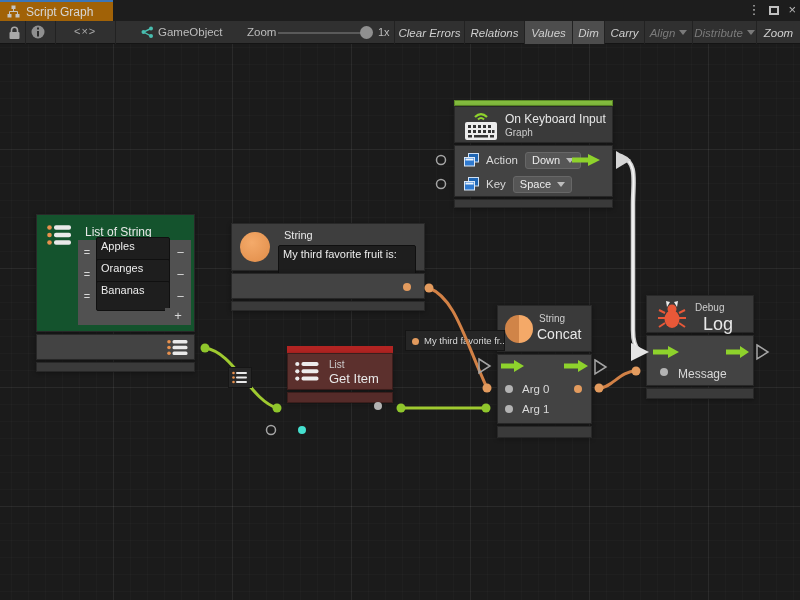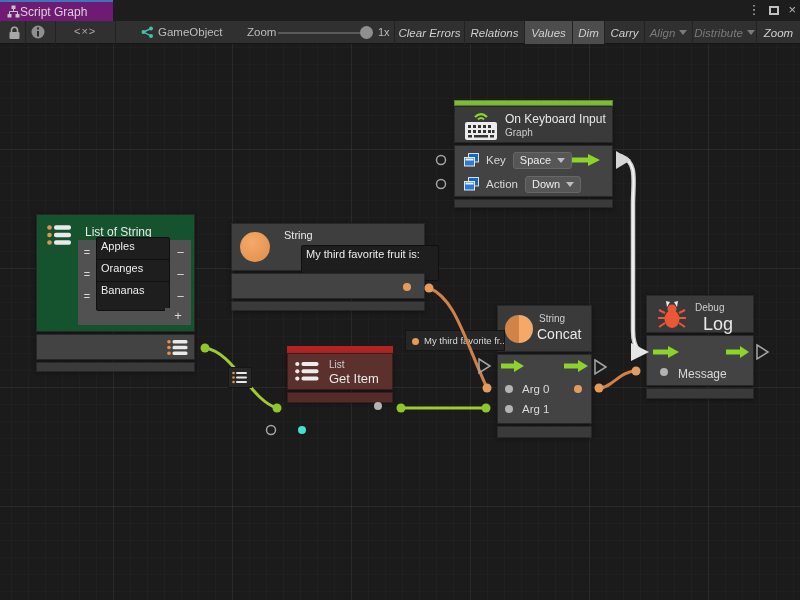--- a/index.html
+++ b/index.html
@@ -2,22 +2,22 @@
 <html><head>
 <meta charset="utf-8">
 <style>
   * { margin:0; padding:0; box-sizing:border-box; }
   html,body { width:800px; height:600px; overflow:hidden; background:#191919;
     font-family:"Liberation Sans","DejaVu Sans",sans-serif; }
   #stage { position:relative; width:800px; height:600px; }
 
   
   #tabbar { position:absolute; left:0; top:0; width:800px; height:21px; background:#1d1d1d; }
-  #tab { position:absolute; left:0; top:0; width:113px; height:21px; background:#701a75;
-    border-top:2px solid #3c76b8; display:flex; align-items:center; padding-left:7px; }
+  #tab { position:absolute; left:0; top:0; width:113px; height:21px; background:#a16207;
+    border-top:2px solid #3c76b8; display:flex; align-items:center; gap:6px; padding-left:7px; }
   #tab .t-title { font-size:12px; color:#d6d6d6; }
   #winctl { position:absolute; right:4px; top:2px; display:flex; align-items:center; gap:9px; }
   #winctl .glyph { color:#b8b8b8; font-size:13px; line-height:16px; }
   #winctl .maxbox { width:10px; height:9px; border:2px solid #c0c0c0; display:inline-block; }
 
   
   #toolbar { position:absolute; left:0; top:21px; width:800px; height:23px; background:#303030;
     border-bottom:1px solid #141414; }
   .tsep { position:absolute; top:0; width:1px; height:23px; background:#222; }
   .ticon { position:absolute; top:3px; }
@@ -205,21 +205,21 @@
           <rect x="5.5" y="12.6" width="15" height="3.4" rx="1.5" fill="#e9e9e9"></rect>
       </svg>
     </div>
     <div class="sec sec-footer" style="height:10px"></div>
   </div>
 
   <div class="node" style="left:231px;top:223px;width:194px">
     <div class="sec" style="height:48px;background:#3e3e3e">
       <div class="abspos" style="left:8px;top:8px;width:30px;height:30px;border-radius:50%;background:radial-gradient(circle at 40% 35%, #f4aa6a, #e08c48)"></div>
       <span class="title" style="left:52px;top:5px;font-size:11px">String</span>
-      <div class="fld abspos" style="left:69px;top:21px;width:138px;height:36px;line-height:17px">My third favorite fruit is:</div>
+      <div class="fld abspos" style="left:46px;top:21px;width:138px;height:36px;line-height:17px">My third favorite fruit is:</div>
     </div>
     <div class="sec" style="height:26px"></div>
     <div class="sec sec-footer" style="height:10px"></div>
   </div>
 
   <div class="node" style="left:454px;top:100px;width:159px">
     <div class="strip" style="height:6px;background:#83bb3e;border:1px solid #5c8a26"></div>
     <div class="sec sec-header" style="height:37px;margin-top:0">
       <svg class="abspos" style="left:7px;top:1px" width="38" height="34" viewBox="0 0 38 34">
         <path d="M13,9 Q19,3 25,9" stroke="#8ed22c" stroke-width="2.2" fill="none"></path>
@@ -245,35 +245,35 @@
       <span class="title" style="left:50px;top:5px;font-size:12px">On Keyboard Input</span>
       <span class="cat" style="left:50px;top:20px">Graph</span>
     </div>
     <div class="sec" style="height:52px;padding-top:2px">
       <div class="krow">
         <svg width="15" height="14" viewBox="0 0 15 14">
           <rect x="4.5" y="0.5" width="10" height="8.5" fill="#1f66b4" stroke="#cfe0f4" stroke-width="1"></rect>
           <rect x="0.5" y="4.5" width="10" height="8.5" fill="#2f7ad0" stroke="#dce9f8" stroke-width="1"></rect>
           <rect x="1.5" y="5.5" width="8" height="2" fill="#eaf2fc"></rect>
         </svg>
-        <span class="klabel">Key</span>
+        <span class="klabel">Action</span>
         <div class="dd">
-          <span>Space</span>
+          <span>Down</span>
           <span class="caret"></span>
         </div>
       </div>
       <div class="krow">
         <svg width="15" height="14" viewBox="0 0 15 14">
           <rect x="4.5" y="0.5" width="10" height="8.5" fill="#1f66b4" stroke="#cfe0f4" stroke-width="1"></rect>
           <rect x="0.5" y="4.5" width="10" height="8.5" fill="#2f7ad0" stroke="#dce9f8" stroke-width="1"></rect>
           <rect x="1.5" y="5.5" width="8" height="2" fill="#eaf2fc"></rect>
         </svg>
-        <span class="klabel">Action</span>
+        <span class="klabel">Key</span>
         <div class="dd">
-          <span>Down</span>
+          <span>Space</span>
           <span class="caret"></span>
         </div>
       </div>
     </div>
     <div class="sec sec-footer" style="height:9px"></div>
   </div>
 
   <div class="node" style="left:287px;top:346px;width:106px">
     <div class="strip" style="height:7px;background:#b22422"></div>
     <div class="sec" style="height:37px;margin-top:0;background:#5c302d;border-color:#3c1e1c">

